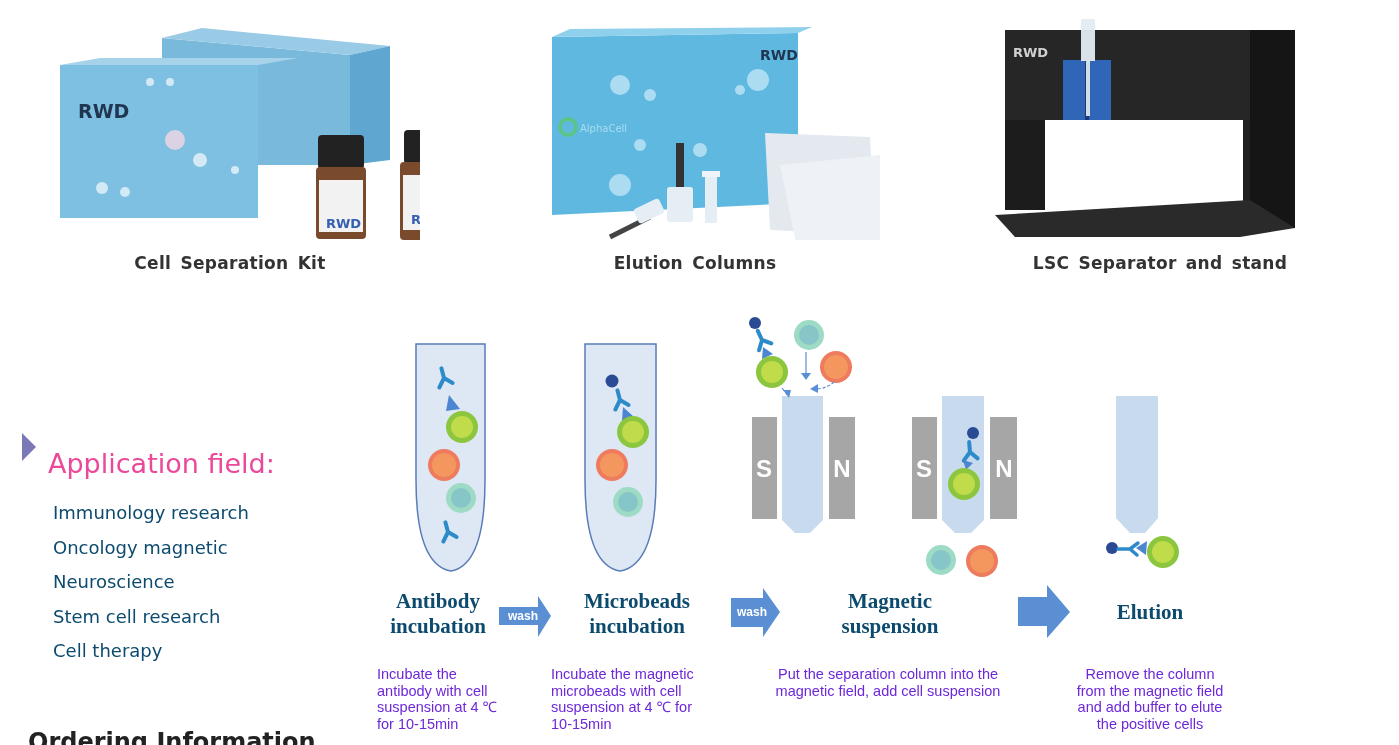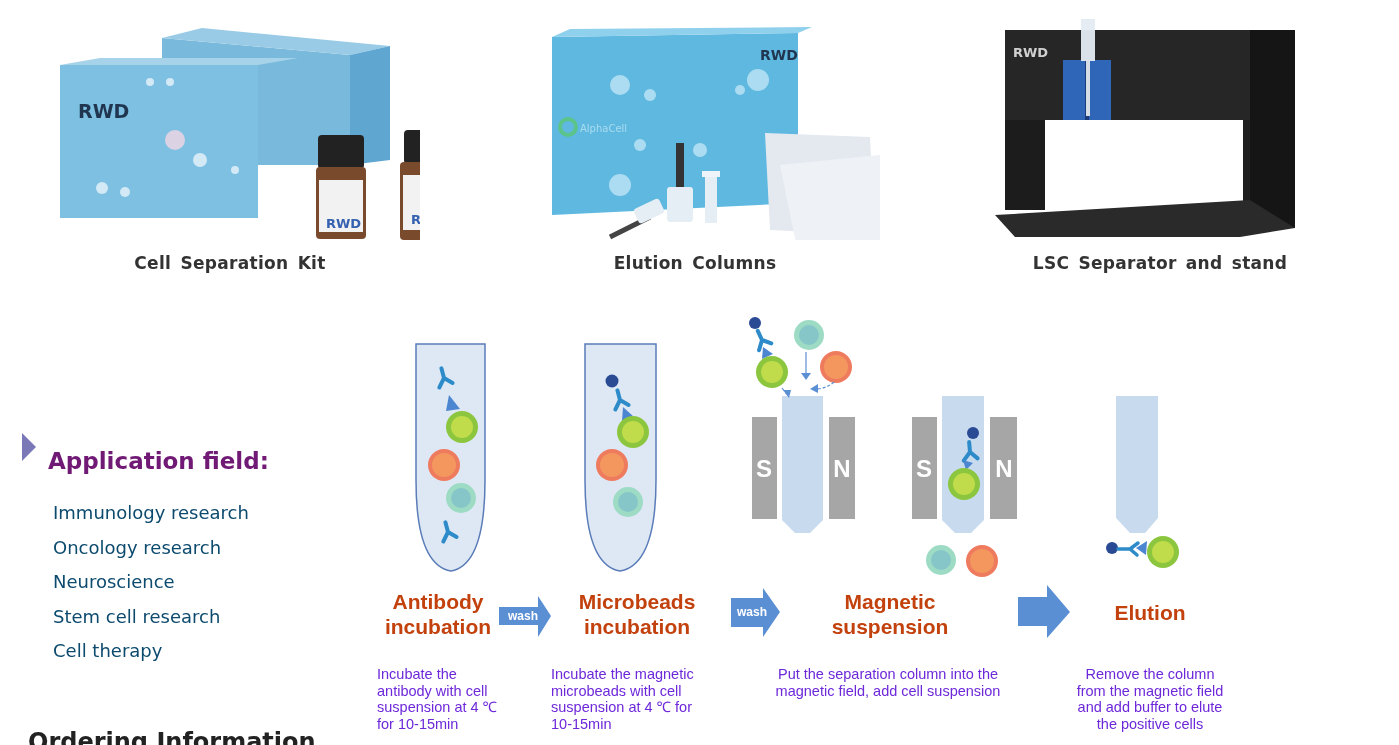--- a/index.html
+++ b/index.html
@@ -1,24 +1,24 @@
 <!DOCTYPE html>
 <html><head>
   <meta charset="utf-8">
   <style>
     html, body { margin: 0; padding: 0; background: #ffffff; }
     body { width: 1399px; height: 745px; position: relative; overflow: hidden; font-family: "DejaVu Sans", sans-serif; }
     .abs { position: absolute; }
     .caption { position: absolute; font-family: "DejaVu Sans", sans-serif; font-size: 17px; color: #333333; text-align: center; letter-spacing: 0.3px; word-spacing: 3px; font-weight: bold; }
-    .section-title { position: absolute; left: 48px; top: 448px; font-family: "DejaVu Sans", sans-serif; font-weight: bold; font-size: 23px; color: #701a75; }
+    .section-title { position: absolute; left: 48px; top: 448px; font-family: "DejaVu Sans", sans-serif; font-weight: normal; font-size: 27px; color: #ec4899; }
     .tri { position: absolute; left: 22px; top: 433px; width: 0; height: 0; border-top: 14px solid transparent; border-bottom: 14px solid transparent; border-left: 14px solid #7b78b8; }
     .app-list { position: absolute; left: 53px; top: 500px; margin: 0; padding: 0; list-style: none; }
     .app-list li { font-family: "DejaVu Sans", sans-serif; font-size: 18px; color: #0c4a6e; height: 34.5px; line-height: 26px; }
     .ordering { position: absolute; left: 28px; top: 728px; font-family: "DejaVu Sans", sans-serif; font-size: 24px; color: #222; font-weight: bold; }
-    .step-title { position: absolute; font-family: Liberation Sans, sans-serif; font-weight: bold; font-size: 21px; color: #c2410c; text-align: center; line-height: 25px; }
+    .step-title { position: absolute; font-family: Liberation Serif, serif; font-weight: bold; font-size: 21px; color: #0c4a6e; text-align: center; line-height: 25px; }
     .step-desc { position: absolute; font-family: "Liberation Sans", sans-serif; font-size: 14.5px; color: #6d28d9; line-height: 16.5px; }
     .center { text-align: center; }
     .wash-label { font-family: "Liberation Sans", sans-serif; font-weight: bold; font-size: 12px; fill: #ffffff; }
     .pole { font-family: "Liberation Sans", sans-serif; font-weight: bold; font-size: 24px; fill: #ffffff; }
   </style>
 </head>
 <body>
 
 <div>
   <svg class="abs" style="left:40px;top:10px" width="380" height="230">
@@ -95,21 +95,21 @@
     <rect x="86" y="4" width="14" height="42" fill="#e4ebf2" opacity="0.95"></rect>
     <rect x="91" y="46" width="4" height="55" fill="#d5dde6"></rect>
   </svg>
   <div class="caption" style="left:1025px;top:253px;width:270px">LSC Separator and stand</div>
 </div>
 
 <div class="tri"></div>
 <div class="section-title">Application field:</div>
 <ul class="app-list">
   <li>Immunology research</li>
-  <li>Oncology research</li>
+  <li>Oncology magnetic</li>
   <li>Neuroscience</li>
   <li>Stem cell research</li>
   <li>Cell therapy</li>
 </ul>
 <div class="ordering">Ordering Information</div>
 
 <svg class="abs" style="left:0;top:0" width="1399" height="745">
   <defs>
     <g id="antibody">
       <path d="M0,0 L0,-10 M0,0 L-7,8 M0,0 L7,7" stroke="#2e8bc9" stroke-width="4" fill="none" stroke-linecap="round"></path>

